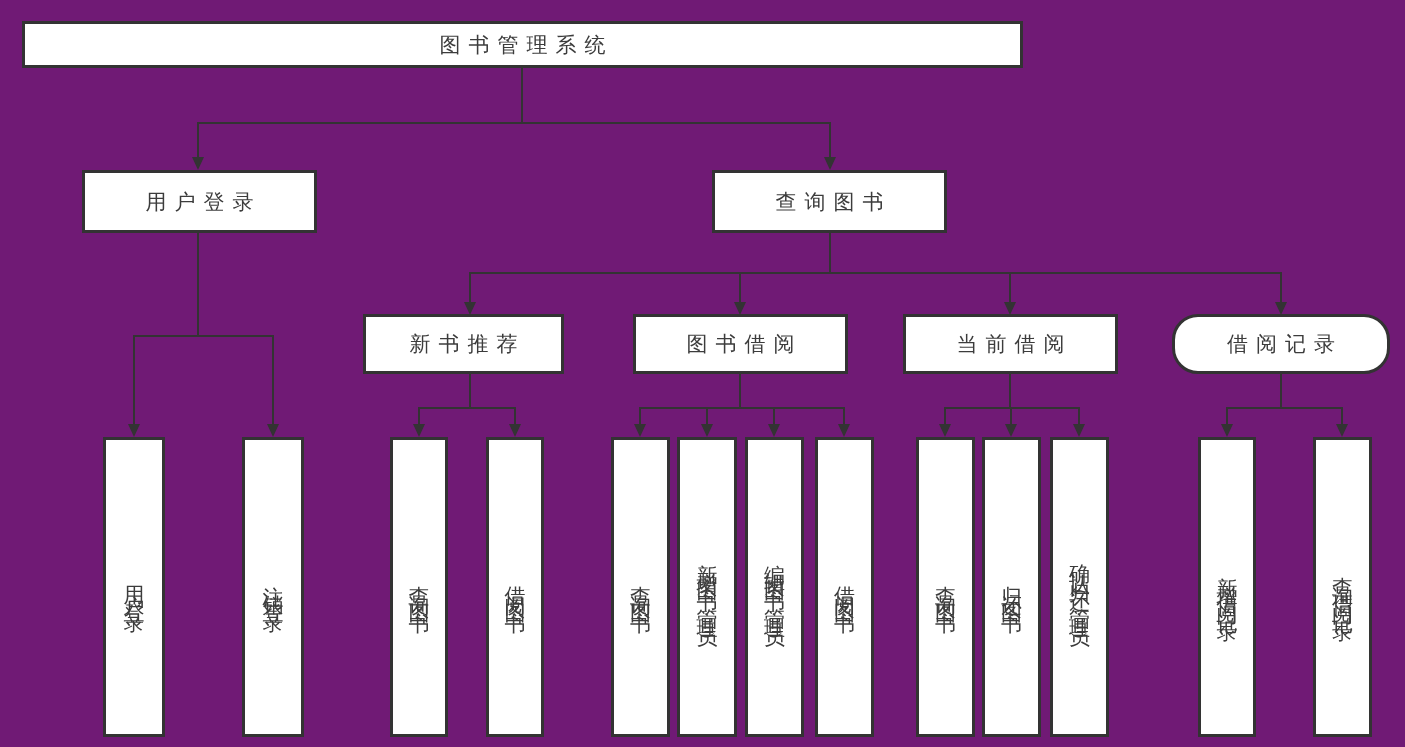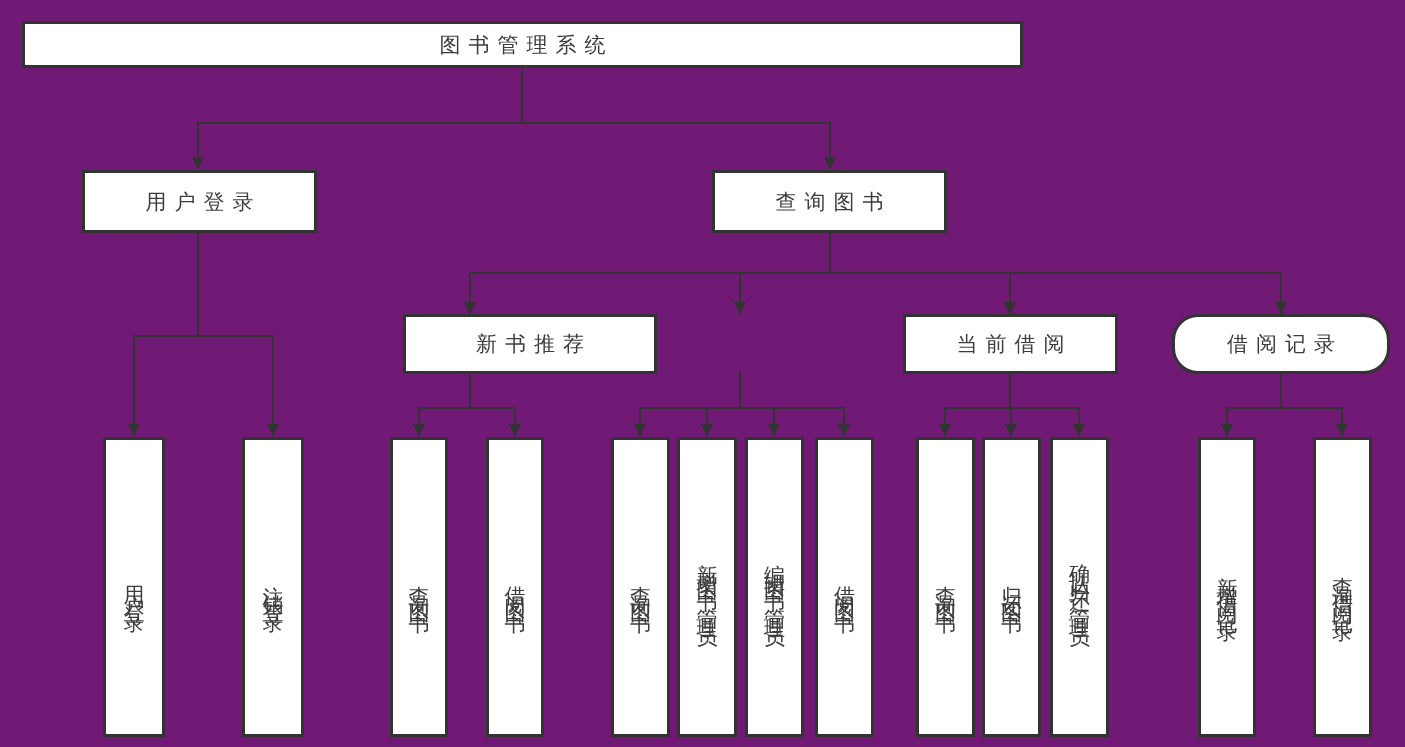--- a/index.html
+++ b/index.html
@@ -60,22 +60,25 @@
     <span class="hlabel">图书管理系统</span>
   </div>
 
   <div class="box" style="left:82px;top:170px;width:235px;height:63px;">
     <span class="hlabel">用户登录</span>
   </div>
   <div class="box" style="left:712px;top:170px;width:235px;height:63px;">
     <span class="hlabel">查询图书</span>
   </div>
 
-  <div class="box" style="left:363px;top:314px;width:254px;height:60px;margin-left:40px;">
+  <div class="box" style="left:363px;top:314px;width:201px;height:60px;">
     <span class="hlabel">新书推荐</span>
+  </div>
+  <div class="box" style="left:633px;top:314px;width:215px;height:60px;">
+    <span class="hlabel">图书借阅</span>
   </div>
   <div class="box" style="left:903px;top:314px;width:215px;height:60px;align-items:center;">
     <span class="hlabel">当前借阅</span>
   </div>
   <div class="box" style="left:1172px;top:314px;width:218px;height:60px;border-radius:26px;">
     <span class="hlabel">借阅记录</span>
   </div>
 
   <div class="box" style="left:103px;top:437px;width:62px;height:300px;">
     <span class="vlabel">用户登录</span>

